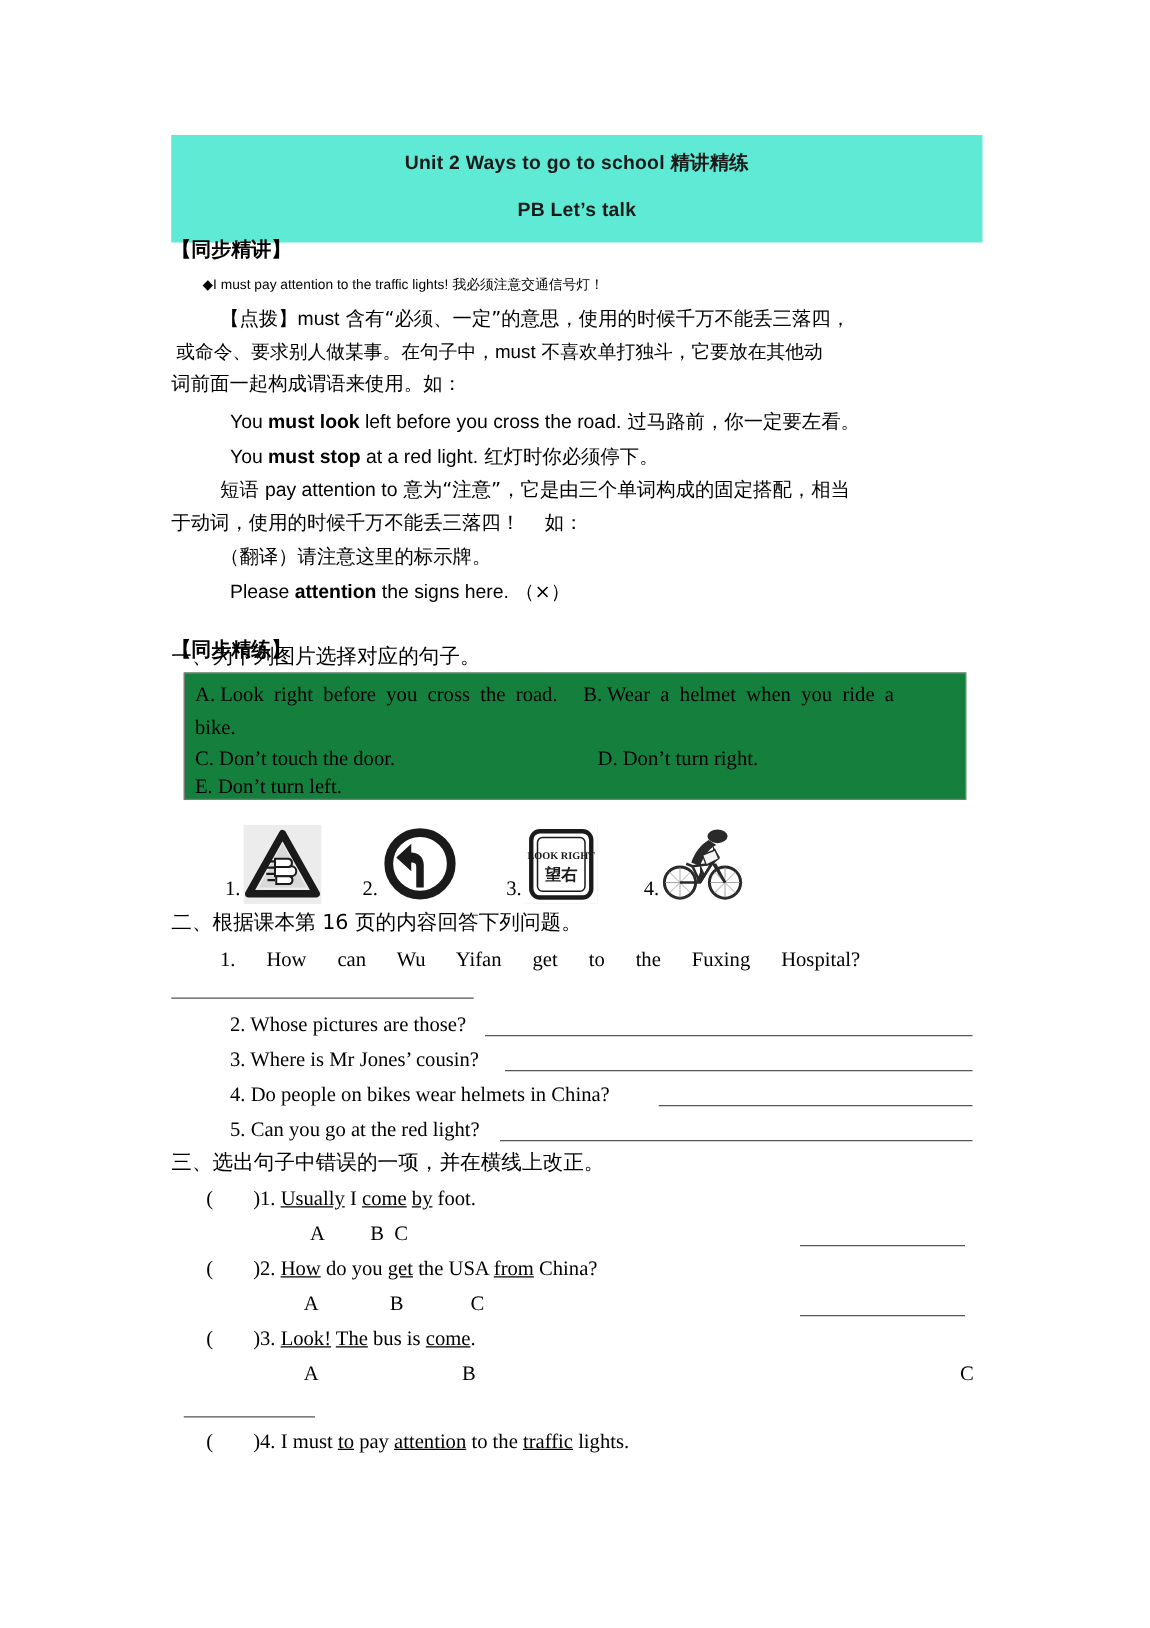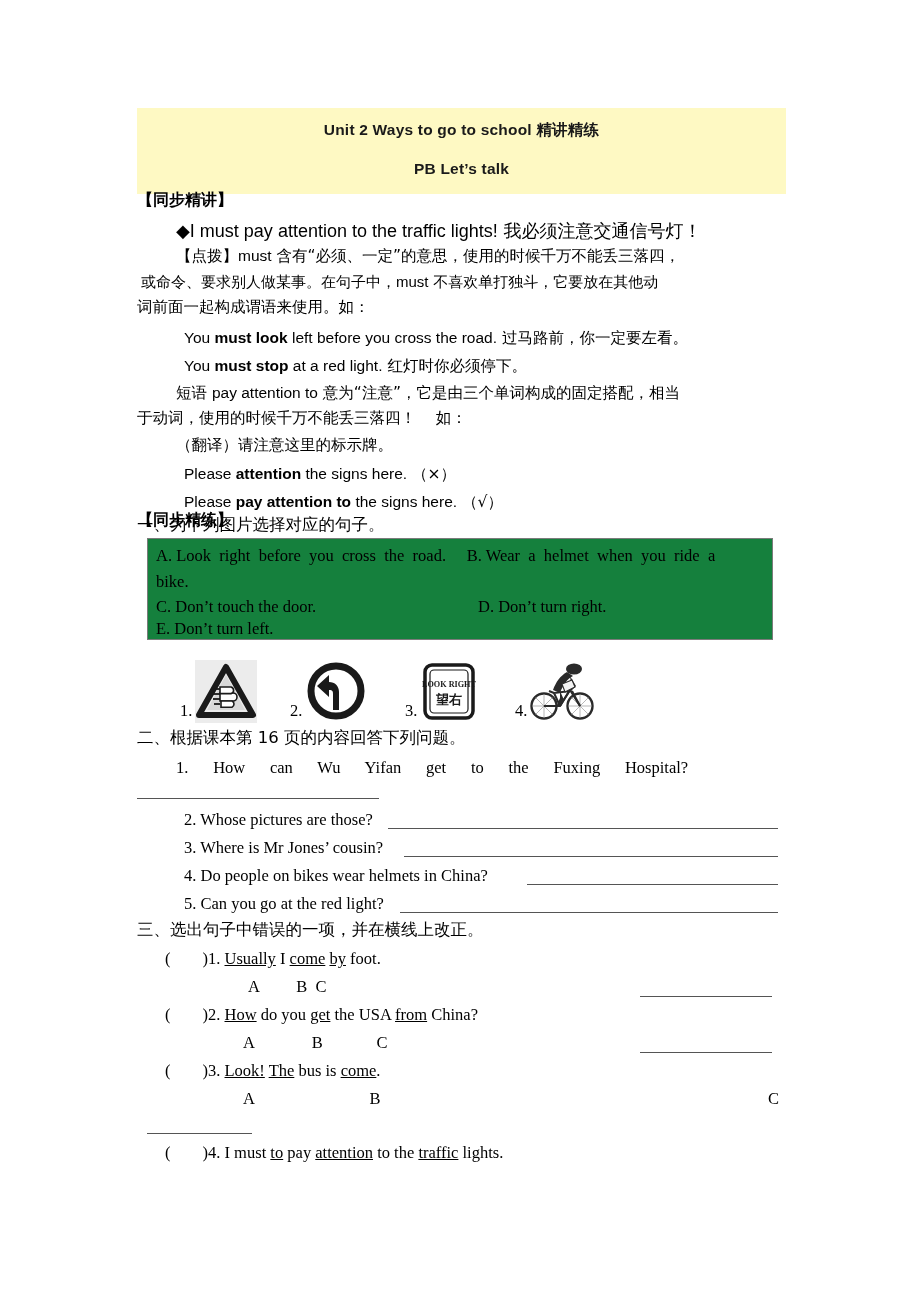--- a/index.html
+++ b/index.html
@@ -138,48 +138,47 @@
     font-family: "Liberation Serif", "DejaVu Serif", serif;
     font-size: 16.5px;
     white-space: pre;
   }
 </style>
 </head>
 <body>
 
 <div class="page">
 
-  <div class="banner" style="background: #fef9c3;">
+  <div class="banner" style="background: #5eead4;">
     <div class="banner-line l1"><span>Unit 2 Ways to go to school </span><span class="cn">精讲精练</span></div>
     <div class="banner-line l2">PB    Let’s talk</div>
   </div>
 
   <div class="t sec-head" style="left:137px; top:192px;">【同步精讲】</div>
 
-  <div class="t" style="left:176px; top:222px; font-size:18px;text-align:center;"><span class="cjk">◆</span><span class="sans">I must pay attention to the traffic lights!</span><span class="cjk"> 我必须注意交通信号灯！</span></div>
+  <div class="t" style="left:162px; top:222px; font-size:11px;text-align:center;"><span class="cjk">◆</span><span class="sans">I must pay attention to the traffic lights!</span><span class="cjk"> 我必须注意交通信号灯！</span></div>
 
   <div class="t" style="left:176px; top:248px; font-size:15.5px;"><span class="cjk">【点拨】</span><span class="sans">must</span><span class="cjk"> 含有“必须、一定”的意思，使用的时候千万不能丢三落四，</span></div>
 
   <div class="t" style="left:141px; top:274px; font-size:15px;"><span class="cjk">或命令、要求别人做某事。在句子中，</span><span class="sans">must</span><span class="cjk"> 不喜欢单打独斗，它要放在其他动</span></div>
 
   <div class="t cjk" style="left:137px; top:300px; font-size:15.5px;">词前面一起构成谓语来使用。如：</div>
 
   <div class="t" style="left:184px; top:330px; font-size:15.5px;"><span class="sans">You </span><span class="sans b">must look</span><span class="sans"> left before you cross the road.</span><span class="cjk"> 过马路前，你一定要左看。</span></div>
 
   <div class="t" style="left:184px; top:358px; font-size:15.5px;"><span class="sans">You </span><span class="sans b">must stop</span><span class="sans"> at a red light.</span><span class="cjk"> 红灯时你必须停下。</span></div>
 
   <div class="t" style="left:176px; top:385px; font-size:15.5px;"><span class="cjk">短语 </span><span class="sans">pay attention to</span><span class="cjk"> 意为“注意”，它是由三个单词构成的固定搭配，相当</span></div>
 
   <div class="t cjk" style="left:137px; top:411px; font-size:15.5px;">于动词，使用的时候千万不能丢三落四！    如：</div>
 
   <div class="t cjk" style="left:176px; top:438px; font-size:15.5px;">（翻译）请注意这里的标示牌。</div>
 
   <div class="t" style="left:184px; top:466px; font-size:15.5px;"><span class="sans">Please </span><span class="sans b">attention</span><span class="sans"> the signs here.</span><span class="cjk"> （×）</span></div>
 
-  <div class="t" style="left:184px; top:494px; font-size:15.5px;"><span class="sans">Please </span><span class="sans b">pay attention to</span><span class="sans"> the signs here.</span><span class="cjk"> （√）</span></div>
 
   <div class="t sec-head" style="left:137px; top:512px;">【同步精练】</div>
 
   <div class="t serif" style="left:137px; top:517px; font-size:16.5px;">一、为下列图片选择对应的句子。</div>
 
   <div class="choice-box">
     <div class="choice-line" style="left:8px; top:7px; width:612px;">A. Look  right  before  you  cross  the  road.     B. Wear  a  helmet  when  you  ride  a</div>
     <div class="choice-line" style="left:8px; top:33px;">bike.</div>
     <div class="choice-line" style="left:8px; top:58px;">C. Don’t touch the door.</div>
     <div class="choice-line" style="left:330px; top:58px;">D. Don’t turn right.</div>

